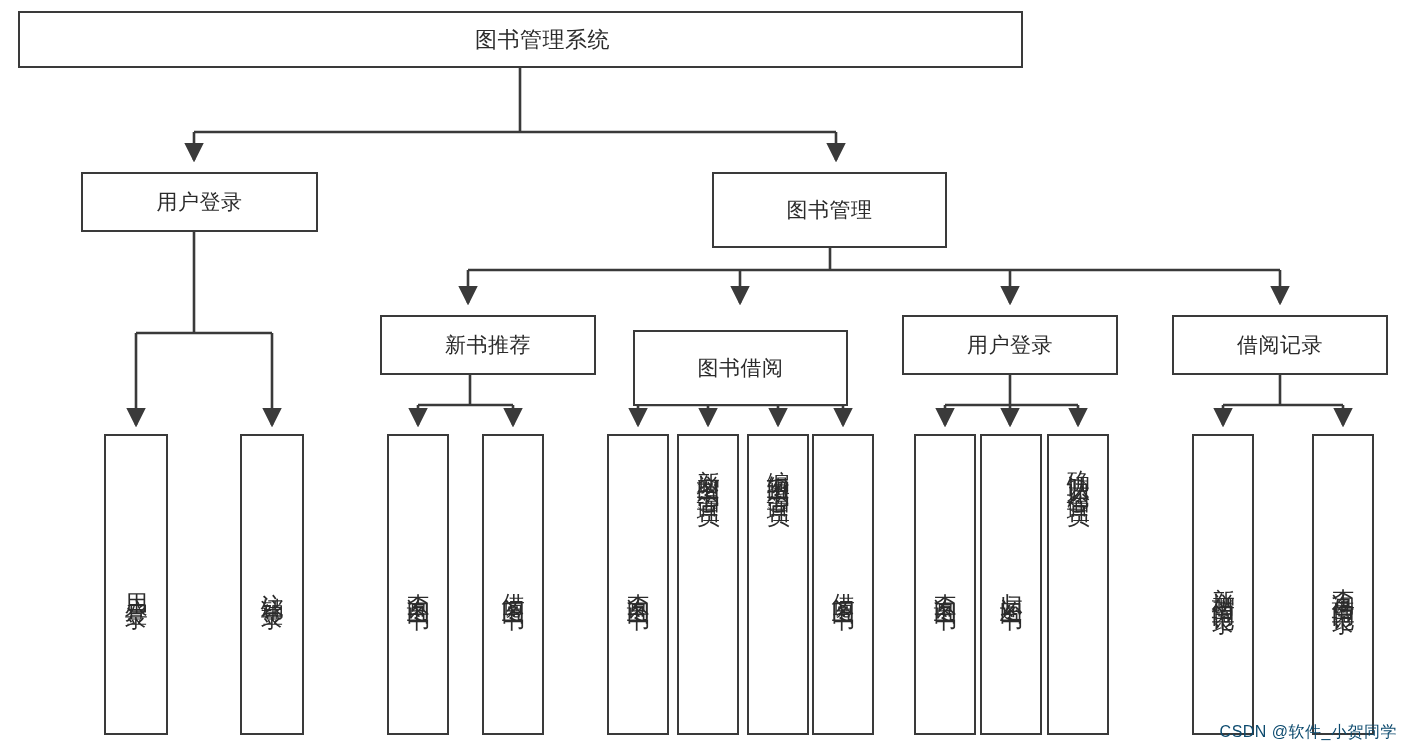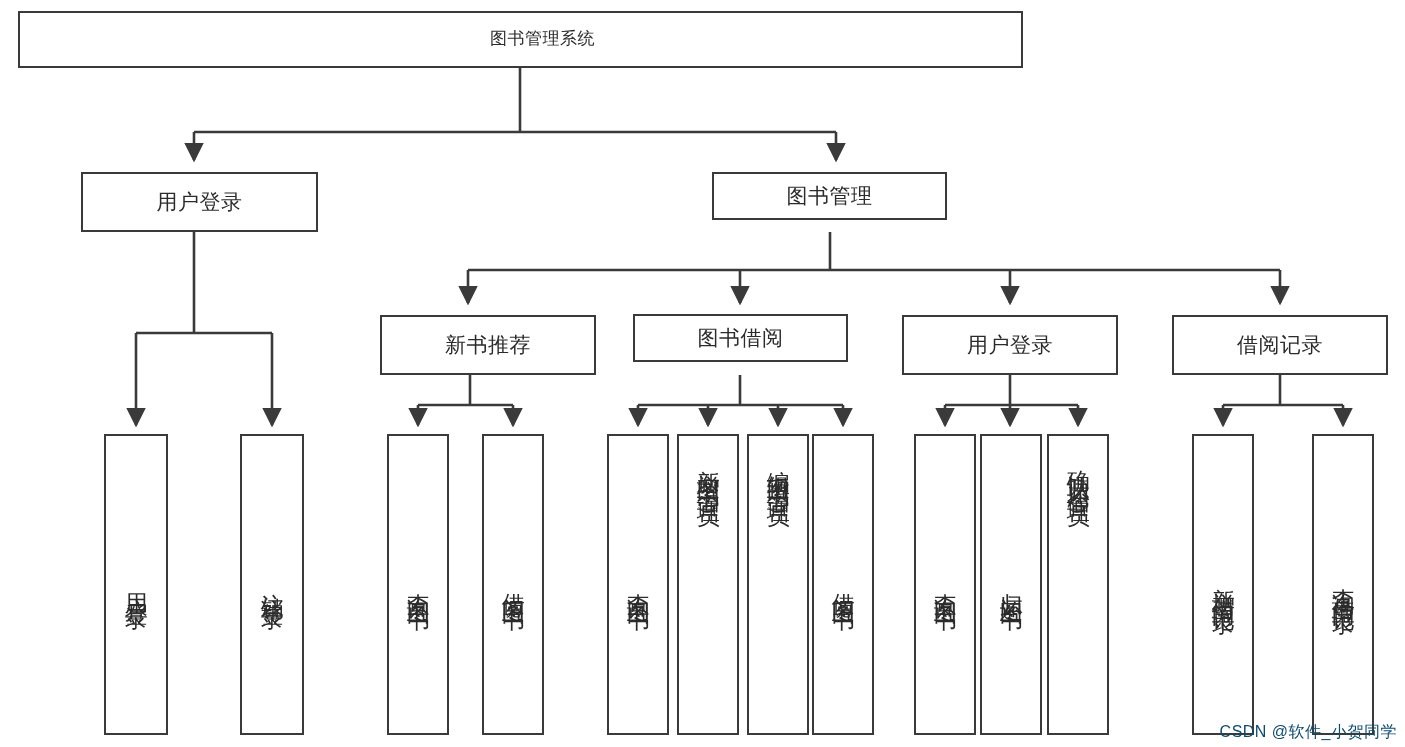--- a/index.html
+++ b/index.html
@@ -41,21 +41,21 @@
     display:block;
     text-align:center;
     line-height:1.18;
     letter-spacing:0.5px;
     white-space:pre-line;
   }
   
   .node.horiz .label{
     font-size:21px;
   }
-  .node.root .label{ font-size:17px;margin-left:44px; }
+  .node.root .label{ font-size:22px;margin-left:44px; }
   
   .node.vert{
     align-items:flex-start;
     justify-content:center;
     padding-top:16px;
   }
   .node.vert .label{
     writing-mode:vertical-rl;
     text-orientation:upright;
     font-size:23px;
@@ -136,29 +136,29 @@
   </svg>
 
   <div class="node horiz root" style="left:18px; top:11px; width:1005px; height:57px;">
     <span class="label">图书管理系统</span>
   </div>
 
   <div class="node horiz" style="left:81px; top:172px; width:237px; height:60px;">
     <span class="label">用户登录</span>
   </div>
 
-  <div class="node horiz" style="left:712px; top:172px; width:235px; height:48px;">
+  <div class="node horiz" style="left:712px; top:172px; width:235px; height:76px;">
     <span class="label">图书管理</span>
   </div>
 
   <div class="node horiz" style="left:380px; top:315px; width:216px; height:60px;">
     <span class="label">新书推荐</span>
   </div>
 
-  <div class="node horiz" style="left:633px; top:314px; width:215px; height:48px;">
+  <div class="node horiz" style="left:633px; top:330px; width:215px; height:76px;">
     <span class="label">图书借阅</span>
   </div>
 
   <div class="node horiz" style="left:902px; top:315px; width:216px; height:60px;">
     <span class="label">用户登录</span>
   </div>
 
   <div class="node horiz" style="left:1172px; top:315px; width:216px; height:60px;">
     <span class="label">借阅记录</span>
   </div>

